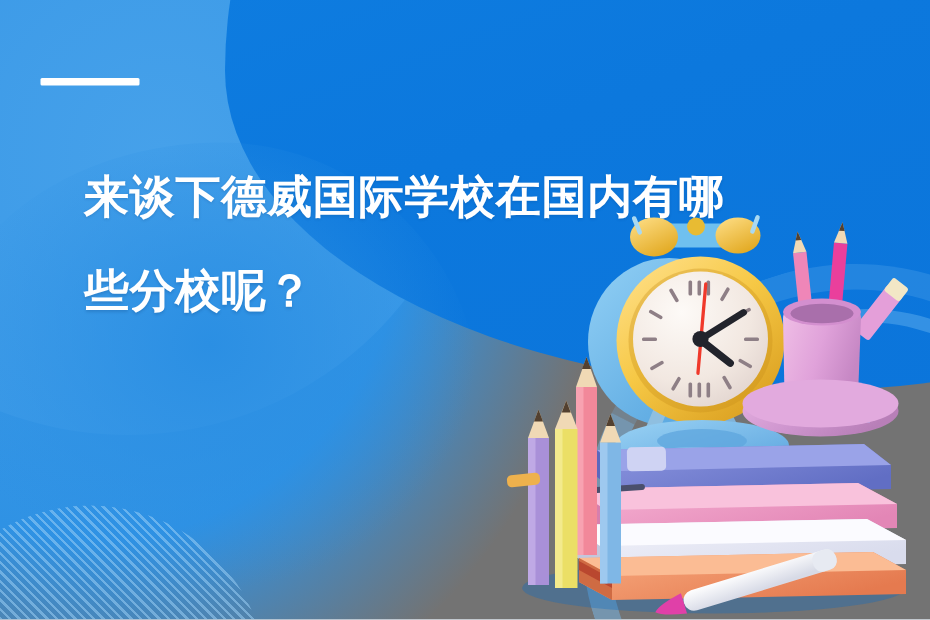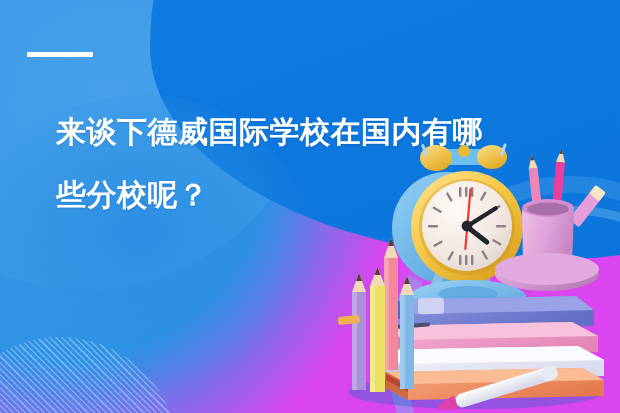--- a/index.html
+++ b/index.html
@@ -5,21 +5,21 @@
   html, body {
     margin: 0;
     padding: 0;
     background: #ffffff;
   }
   #banner {
     position: relative;
     width: 620px;
     height: 413px;
     overflow: hidden;
-    background: #d946ef;
+    background: #737373;
     font-family: "DejaVu Sans", "Liberation Sans", sans-serif;
   }
 
   
   .bg-layer { position: absolute; pointer-events: none; }
 
   
   .bg-left-wash {
     left: -120px; top: -140px;
     width: 520px; height: 640px;

